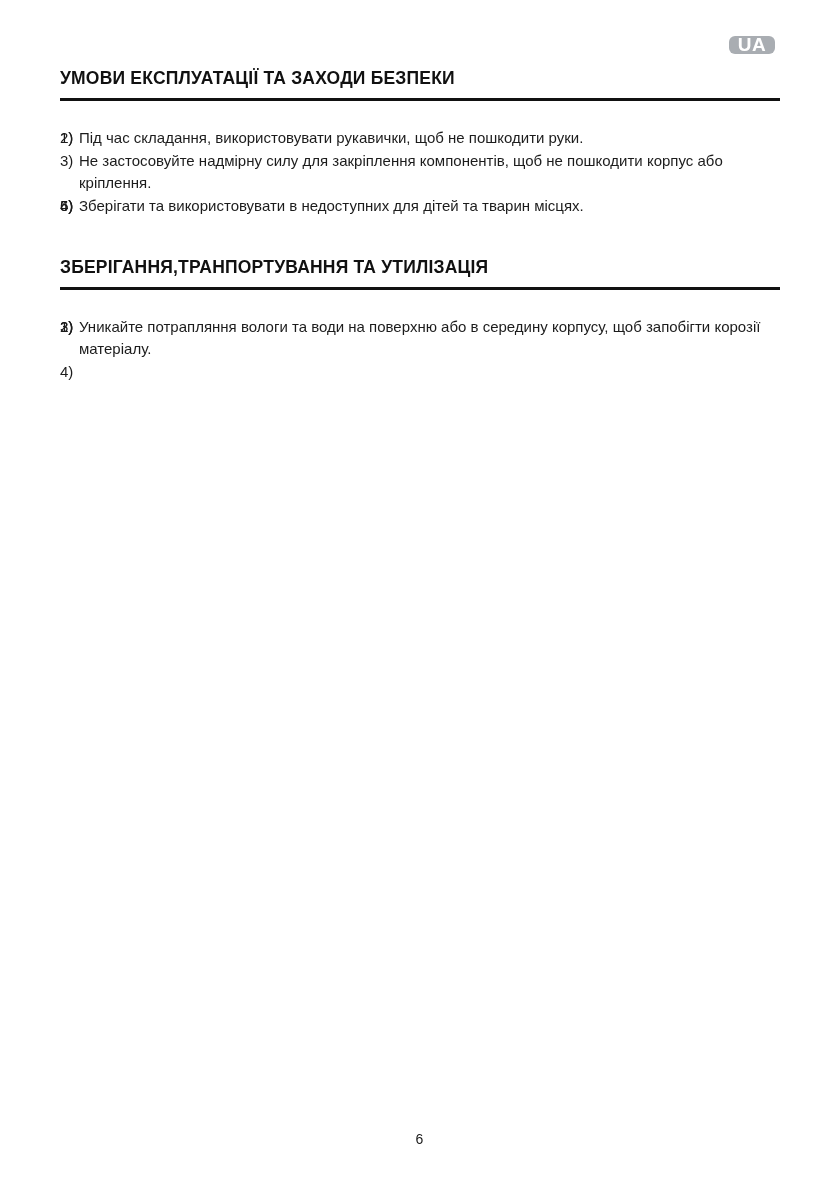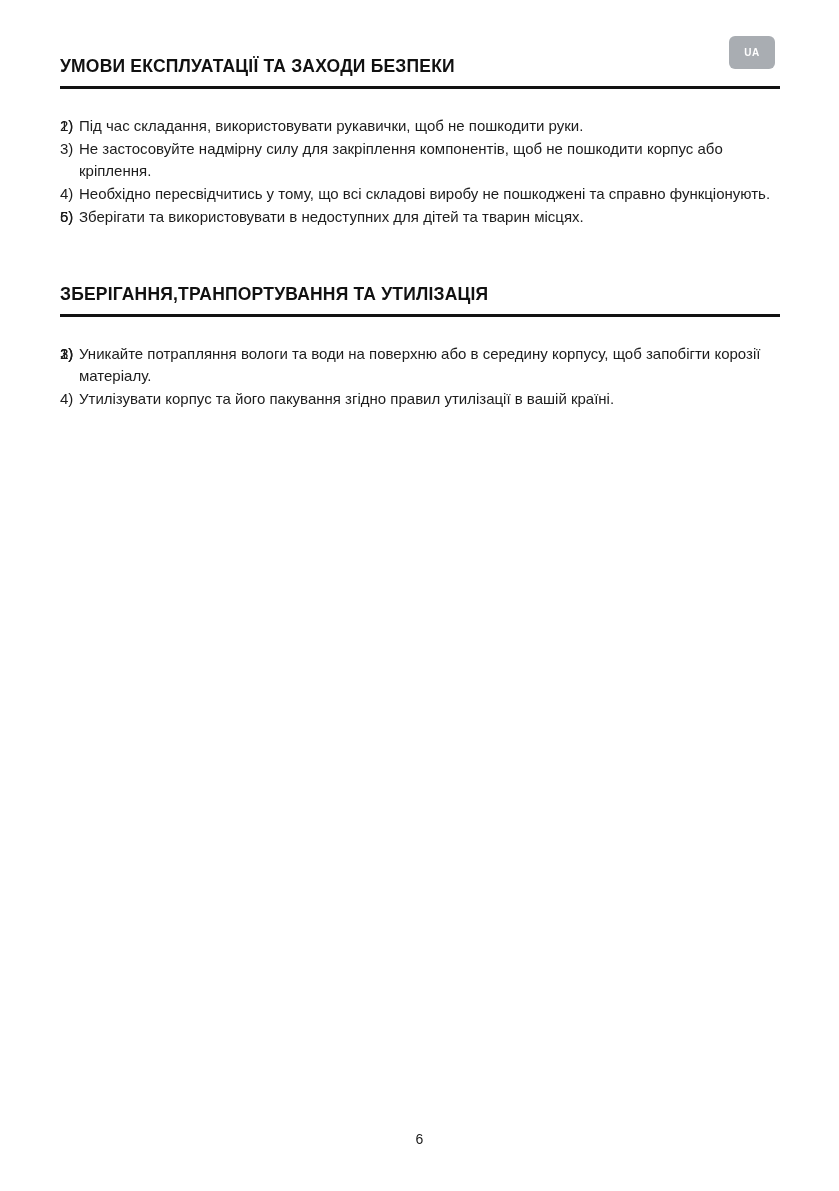--- a/index.html
+++ b/index.html
@@ -13,47 +13,47 @@
     width: 839px;
     height: 1191px;
     background: #ffffff;
     overflow: hidden;
   }
   .lang-badge {
     position: absolute;
     top: 36px;
     right: 64px;
     width: 46px;
-    height: 33px;
+    height: 18px;
     background: #a9adb2;
     border-radius: 6px;
     color: #ffffff;
     font-weight: bold;
-    font-size: 10px;
+    font-size: 19px;
     display: flex;
     align-items: center;
     justify-content: center;
     letter-spacing: 0.5px;
   }
   .content {
     position: absolute;
     left: 60px;
     right: 59px;
-    top: 56px;
+    top: 68px;
   }
   .section-title {
     font-size: 17.5px;
     font-weight: bold;
     letter-spacing: 0.2px;
     color: #111111;
     padding-bottom: 9px;
     border-bottom: 3.5px solid #111111;
   }
   .section { margin-bottom: 0; }
-  .section + .section { margin-top: 56px; }
+  .section + .section { margin-top: 40px; }
   .item-list {
     margin-top: 26px;
     font-size: 15px;
     line-height: 22px;
     color: #1c1c1c;
   }
   .list-item {
     position: relative;
     padding-left: 19px;
     margin-bottom: 1px;
@@ -91,21 +91,20 @@
         <div class="list-item">
           <span class="marker">2)</span>
           <span class="text">Під час складання, використовувати рукавички, щоб не пошкодити руки.</span>
         </div>
         <div class="list-item">
           <span class="marker">3)</span>
           <span class="text">Не застосовуйте надмірну силу для закріплення компонентів, щоб не пошкодити корпус або кріплення.</span>
         </div>
         <div class="list-item">
           <span class="marker">4)</span>
-          <span class="text">Необхідно пересвідчитись у тому, що всі складові виробу не пошкоджені та справно функціонують.</span>
         </div>
         <div class="list-item">
           <span class="marker">5)</span>
         </div>
         <div class="list-item">
           <span class="marker">6)</span>
           <span class="text">Зберігати та використовувати в недоступних для дітей та тварин місцях.</span>
         </div>
       </div>
     </div>
@@ -118,21 +117,20 @@
         </div>
         <div class="list-item">
           <span class="marker">2)</span>
         </div>
         <div class="list-item">
           <span class="marker">3)</span>
           <span class="text">Уникайте потрапляння вологи та води на поверхню або в середину корпусу, щоб запобігти корозії матеріалу.</span>
         </div>
         <div class="list-item">
           <span class="marker">4)</span>
-          <span class="text">Утилізувати корпус та його пакування згідно правил утилізації в вашій країні.</span>
         </div>
       </div>
     </div>
 
   </div>
 
   <div class="page-number">6</div>
 
 </div>
 

